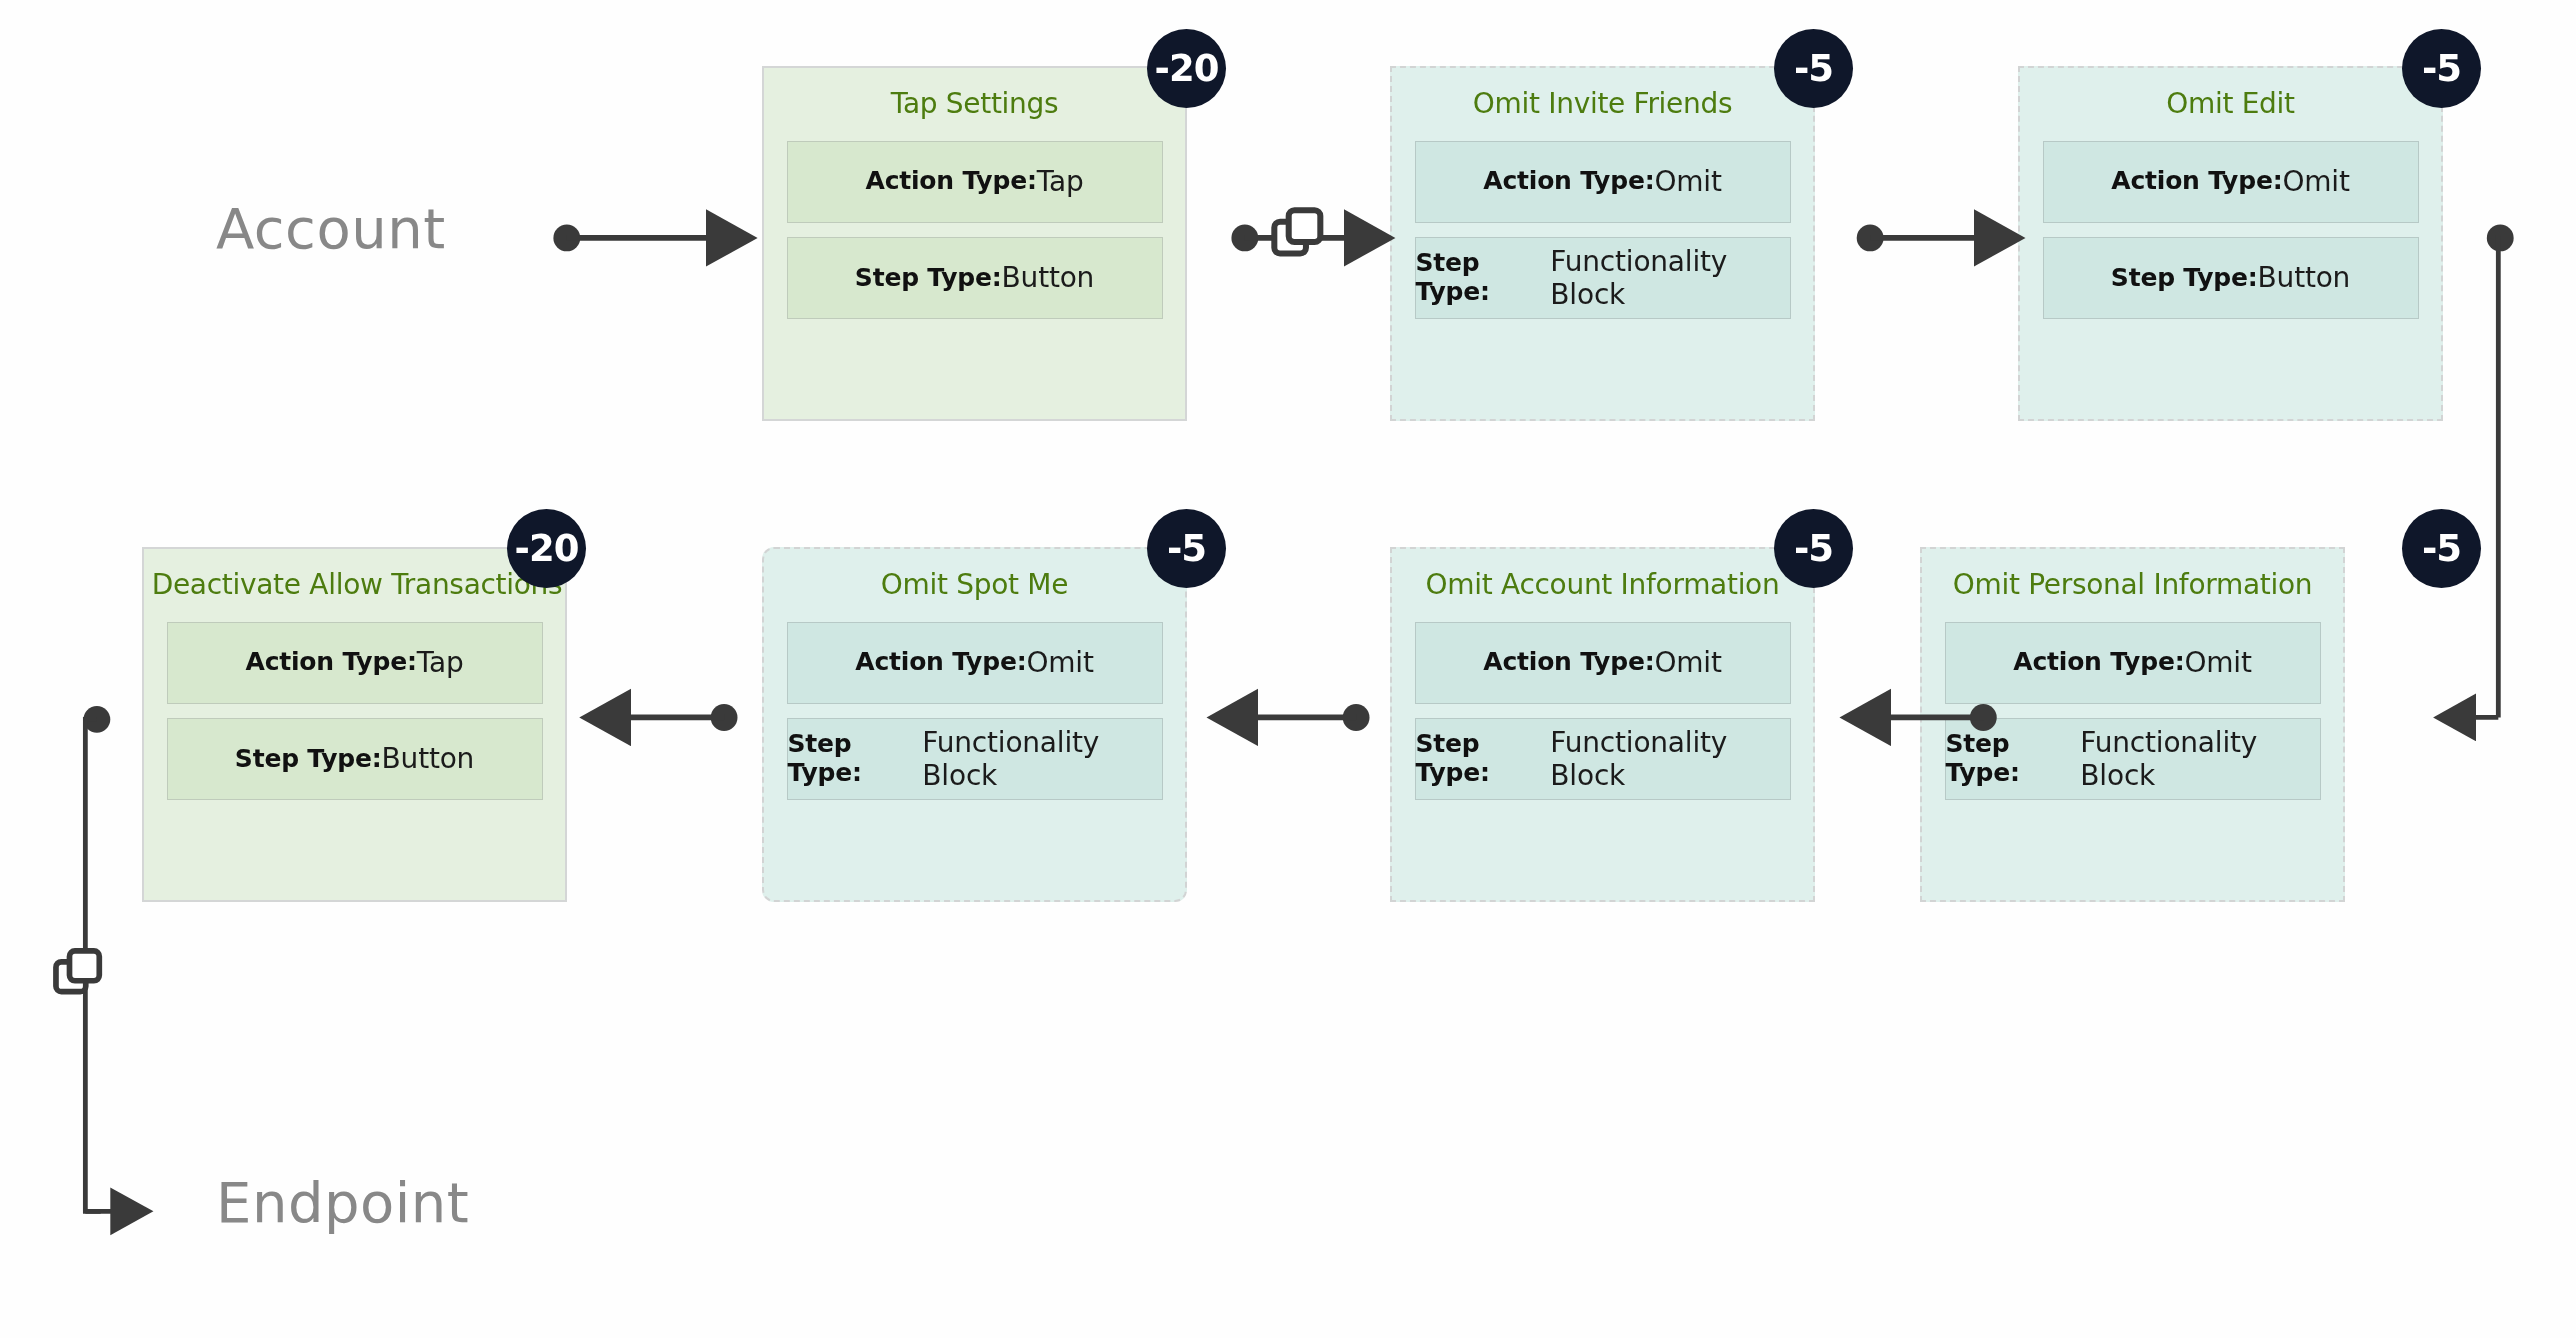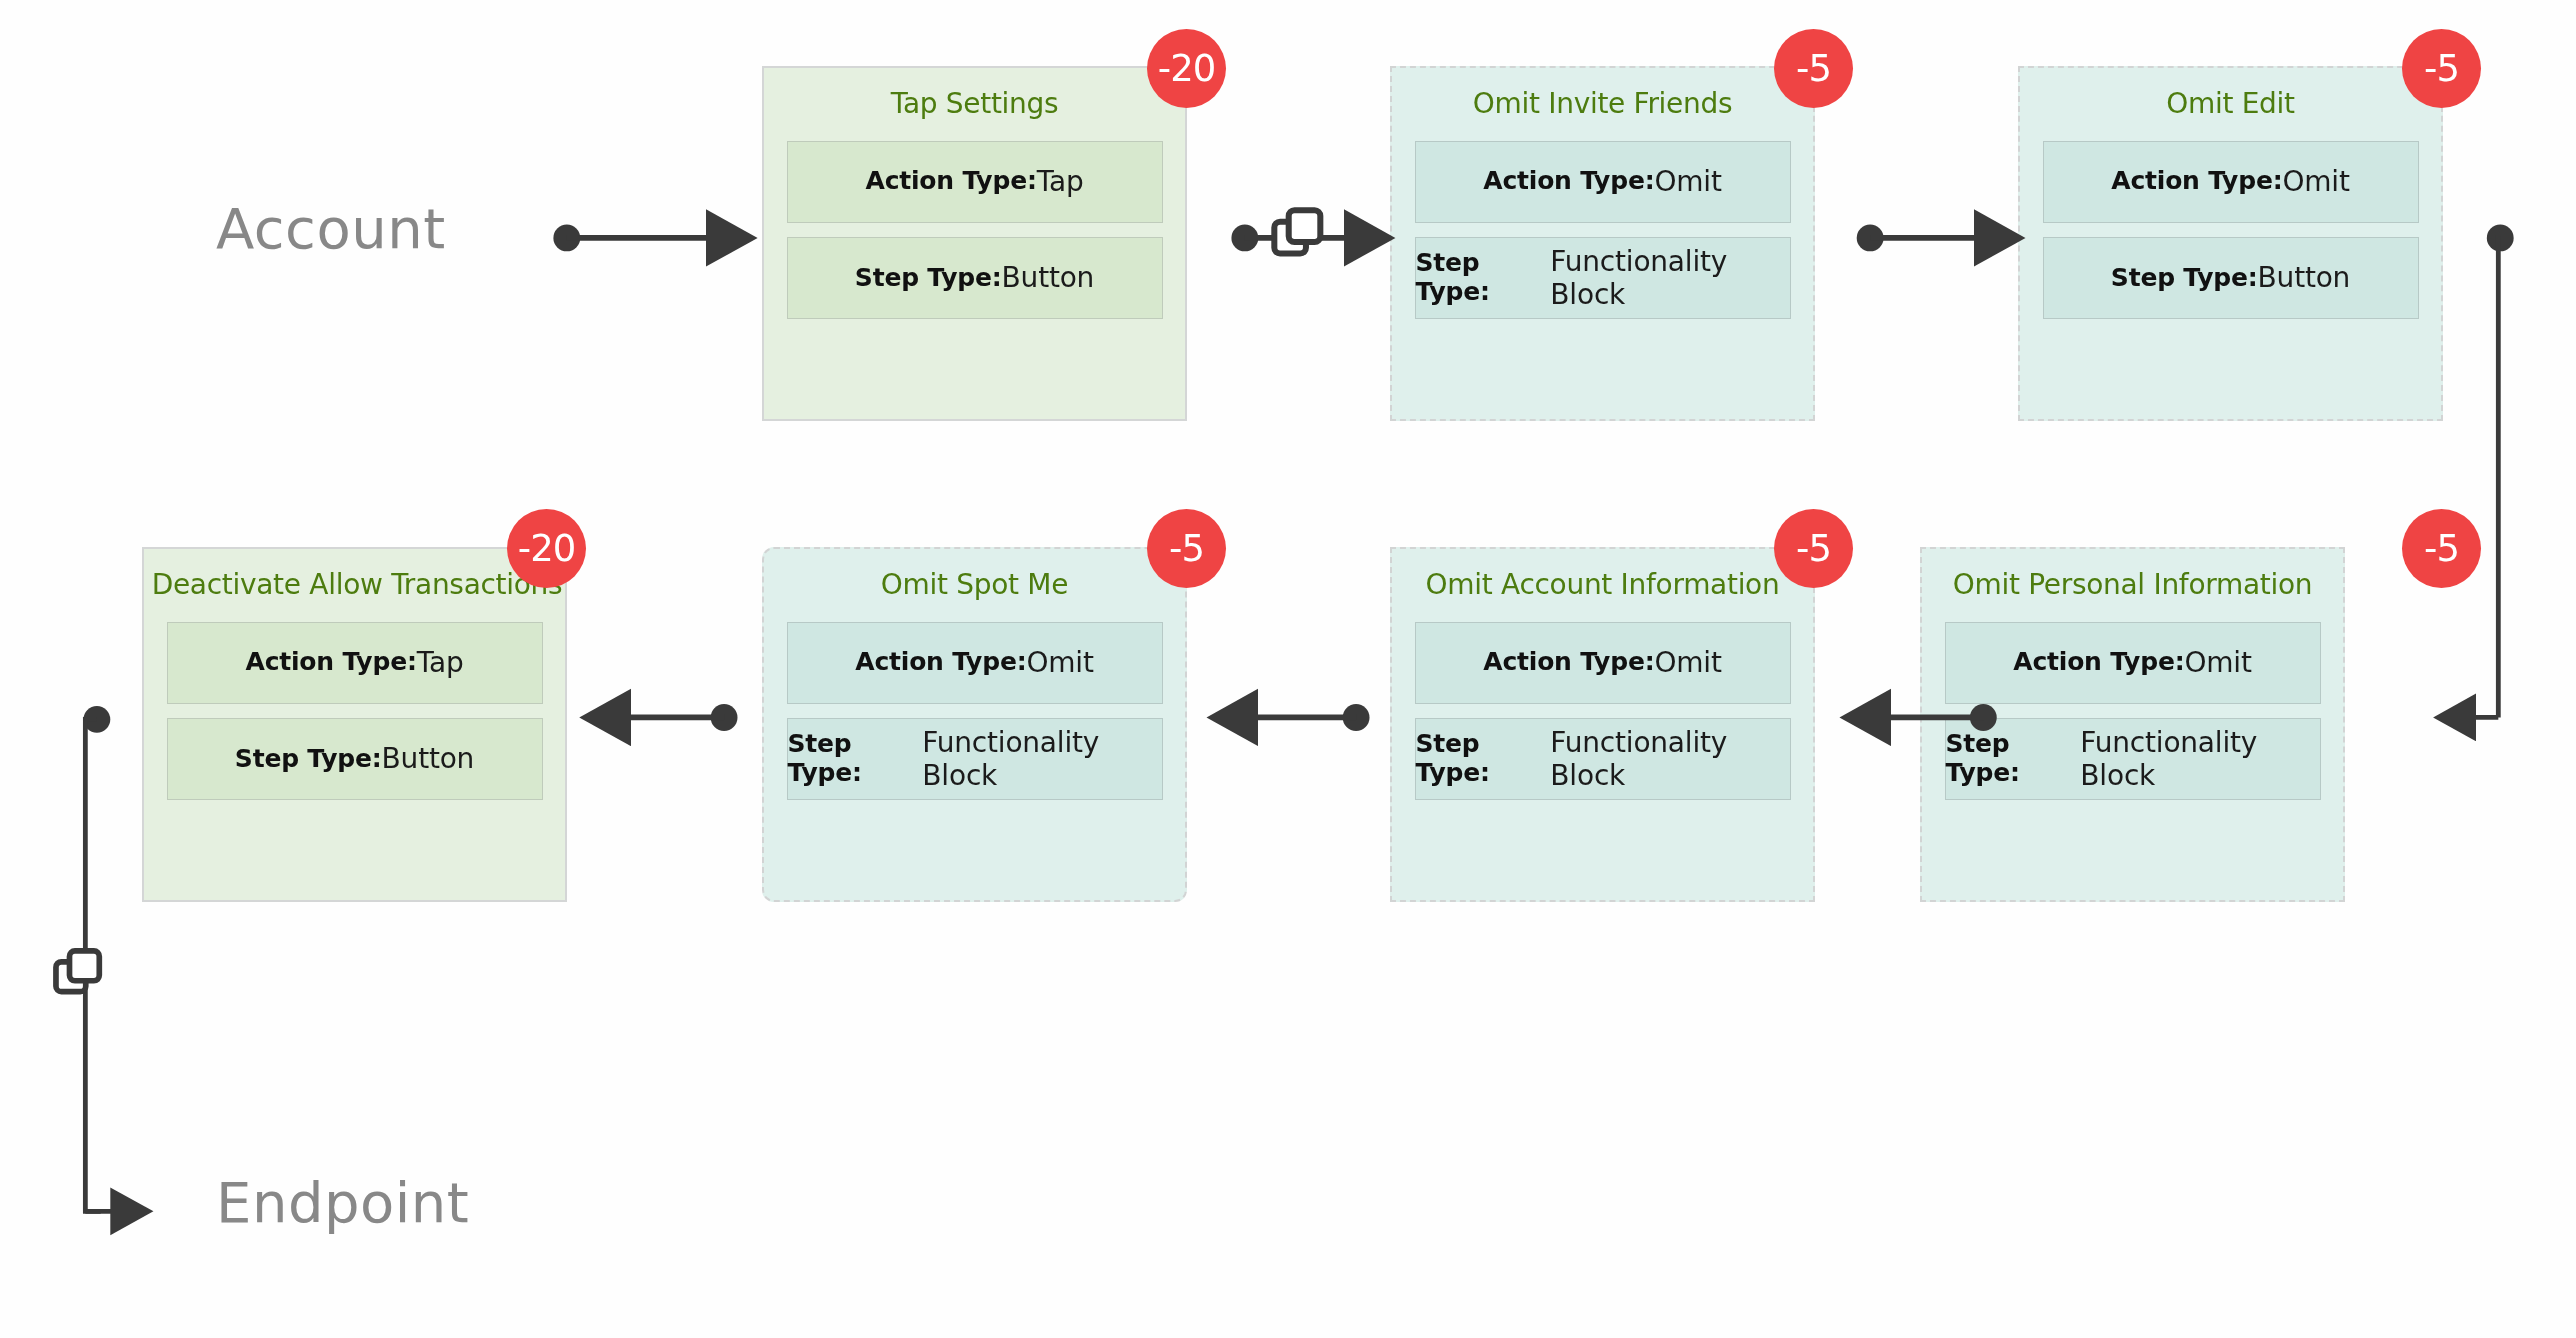--- a/index.html
+++ b/index.html
@@ -88,27 +88,27 @@
     color: #1b1b1b;
     line-height: 1.2;
     letter-spacing: -0.2px;
   }
   
   .score-badge {
     position: absolute;
     width: 79px;
     height: 79px;
     border-radius: 50%;
-    background: #ef4444;
+    background: #0f172a;
     color: #ffffff;
     display: flex;
     align-items: center;
     justify-content: center;
     font-size: 37px;
-    font-weight: 400;
+    font-weight: 700;
     letter-spacing: -1px;
     z-index: 6;
   }
   
   .connector {
     position: absolute;
     z-index: 2;
   }
   .conn-icon {
     position: absolute;

